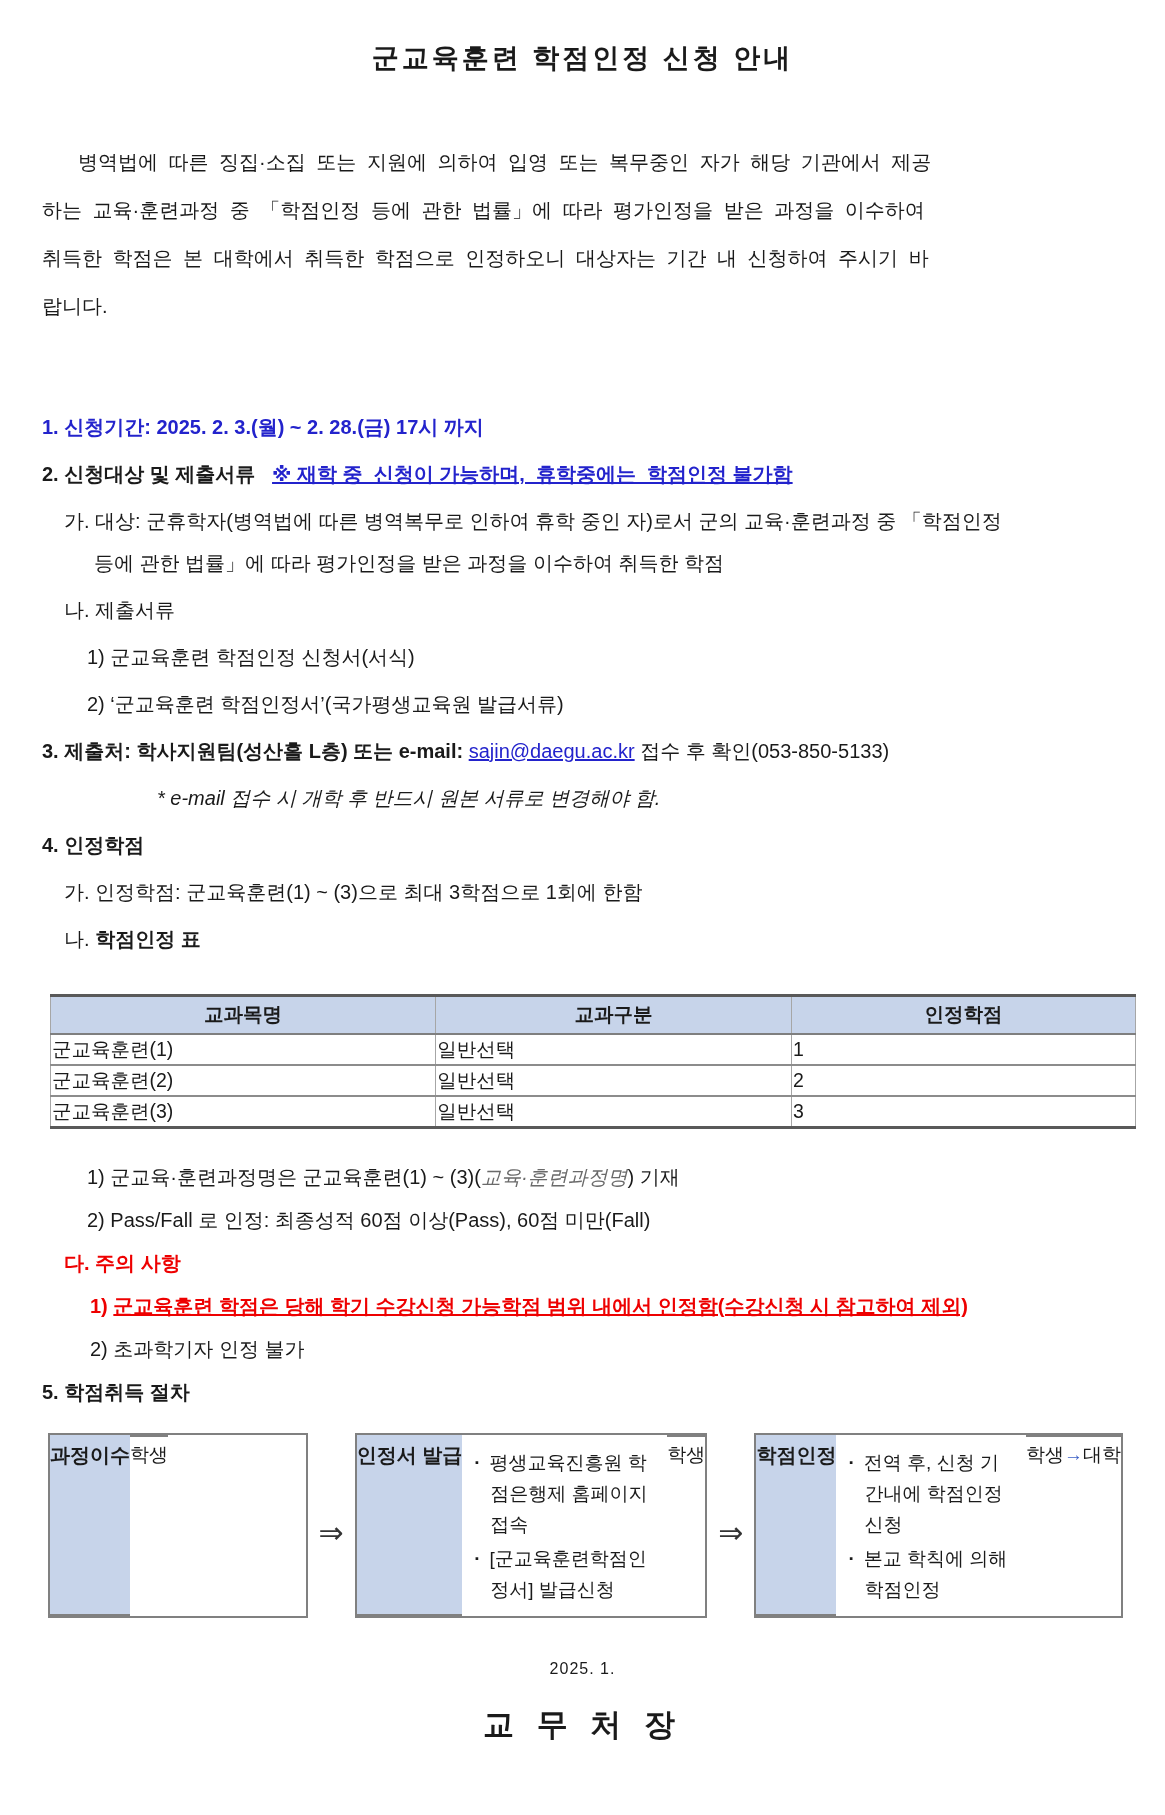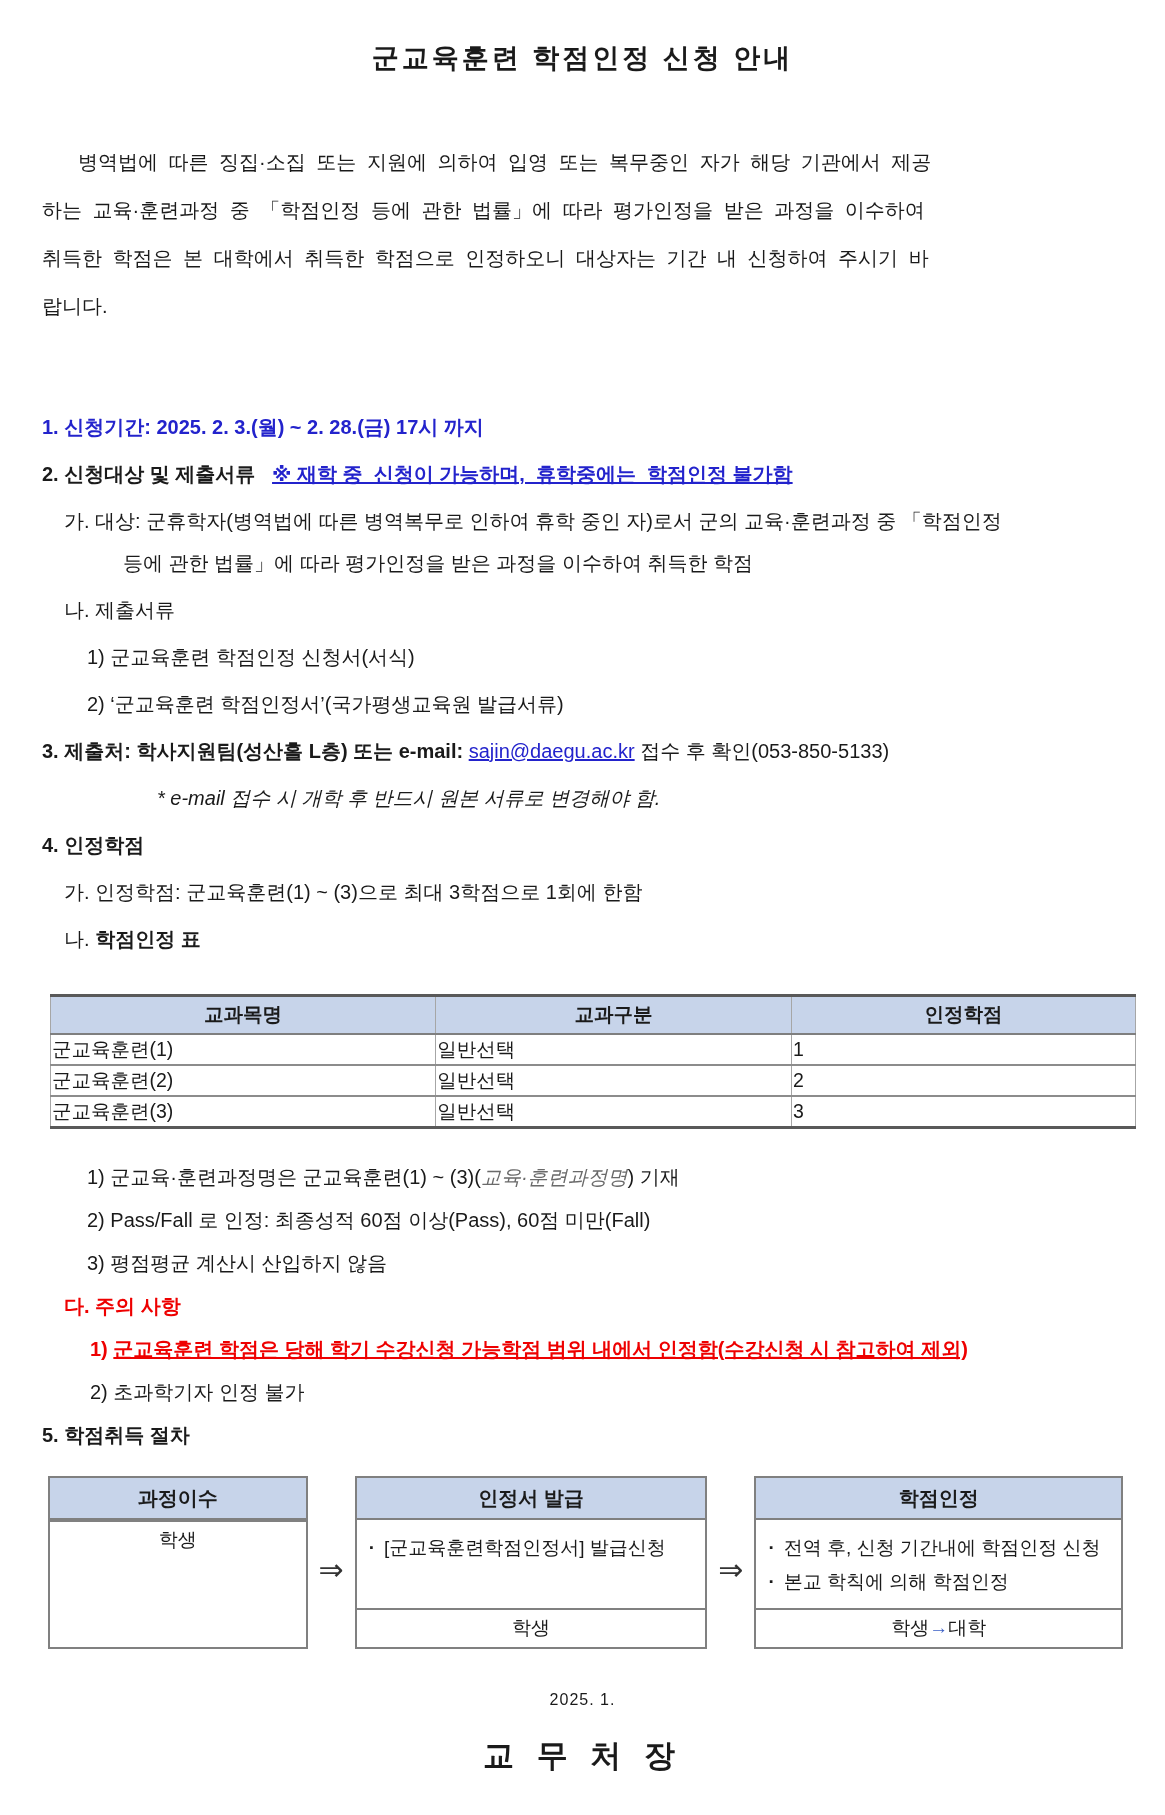--- a/index.html
+++ b/index.html
@@ -35,21 +35,21 @@
     text-indent: 36px;
     word-spacing: 5px;
   }
 
   .sec { font-size: 20px; }
   .line { line-height: 30px; margin-top: 17px; }
   .line.first { margin-top: 82px; }
   .line.cont { margin-top: 12px; }
 
   .lvl1  { margin-left: 22px; }
-  .lvl1b { margin-left: 81px; }
+  .lvl1b { margin-left: 52px; }
   .lvl2  { margin-left: 45px; }
   .note-email { margin-left: 115px; font-style: italic; }
   .caut-item  { margin-left: 48px; }
 
   .bold { font-weight: bold; }
   .blue { color: var(--accent_blue); font-weight: bold; }
   .blue-underline {
     color: var(--accent_blue); font-weight: bold;
     text-decoration: underline; white-space: pre-wrap;
   }
@@ -78,21 +78,21 @@
   table.credit tbody td { height: 30px; border-bottom: 2px solid #8c8c8c; font-weight: normal; }
   table.credit tbody tr:last-child td { border-bottom: 3px solid #595959; }
   .col-name  { width: 35.5%; }
   .col-type  { width: 32.8%; }
   .col-credit{ width: 31.7%; }
 
   .notes .line { line-height: 29px; margin-top: 14px; }
   .notes .line.first-note { margin-top: 34px; }
 
   .process-row { display: flex; align-items: stretch; margin-top: 26px; margin-left: 6px; }
-  .pbox { border: 2px solid var(--border_gray); background: #fff; display: flex; flex-direction: column; }
+  .pbox { border: 2px solid var(--border_gray); background: #fff; display: flex; flex-direction: row; }
   .pbox1 { width: 262px; }
   .pbox2 { width: 356px; }
   .pbox3 { width: 372px; }
   .pbox-header {
     background: var(--box_header_bg);
     text-align: center; font-weight: bold; font-size: 20px;
     padding: 7px 0 6px;
     border-bottom: 2px solid var(--border_gray);
   }
   .pbox-body { padding: 12px 12px 8px; font-size: 19px; line-height: 31px; flex: 1; }
@@ -174,21 +174,20 @@
         <td>3</td>
       </tr>
     </tbody>
   </table>
 
   <div class="sec notes">
     <div class="line first-note lvl2">
       <span>1) 군교육·훈련과정명은 군교육훈련(1) ~ (3)(</span><span class="italic-note">교육·훈련과정명</span><span>) 기재</span>
     </div>
     <div class="line lvl2">2) Pass/Fall 로 인정: 최종성적 60점 이상(Pass), 60점 미만(Fall)</div>
-    <div class="line lvl2">3) 평점평균 계산시 산입하지 않음</div>
 
     <div class="line lvl1 red">다. 주의 사항</div>
     <div class="line caut-item">
       <span class="red">1) </span><span class="red-underline">군교육훈련 학점은 당해 학기 수강신청 가능학점 범위 내에서 인정함(수강신청 시 참고하여 제외)</span>
     </div>
     <div class="line caut-item">2) 초과학기자 인정 불가</div>
 
     <div class="line bold">5. 학점취득 절차</div>
   </div>
 
@@ -197,20 +196,21 @@
     <div class="pbox pbox1">
       <div class="pbox-header">과정이수</div>
       <div class="pbox-footer">학생</div>
     </div>
 
     <div class="parrow">⇒</div>
 
     <div class="pbox pbox2">
       <div class="pbox-header">인정서 발급</div>
       <div class="pbox-body">
+        <div class="pbox-item">평생교육진흥원  학점은행제 홈페이지 접속</div>
         <div class="pbox-item">[군교육훈련학점인정서] 발급신청</div>
       </div>
       <div class="pbox-footer">학생</div>
     </div>
 
     <div class="parrow">⇒</div>
 
     <div class="pbox pbox3">
       <div class="pbox-header">학점인정</div>
       <div class="pbox-body">

